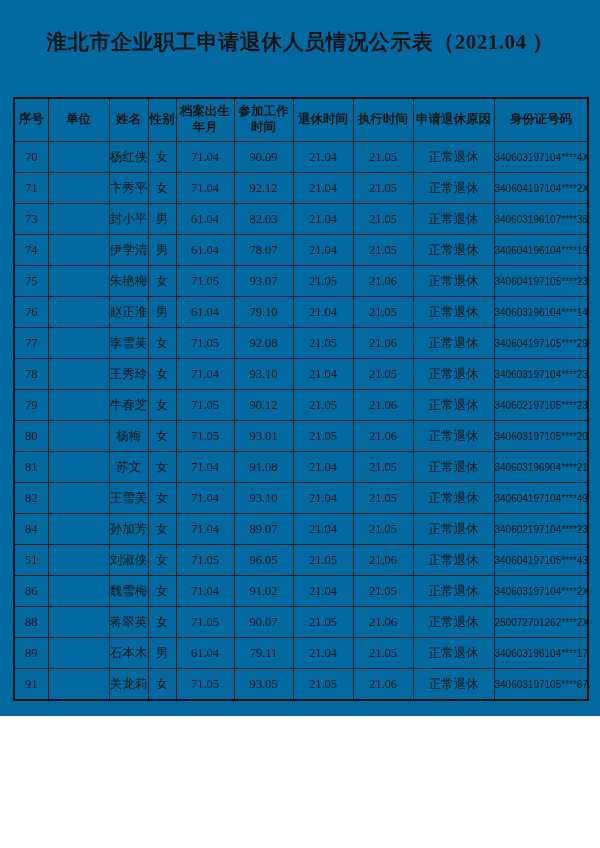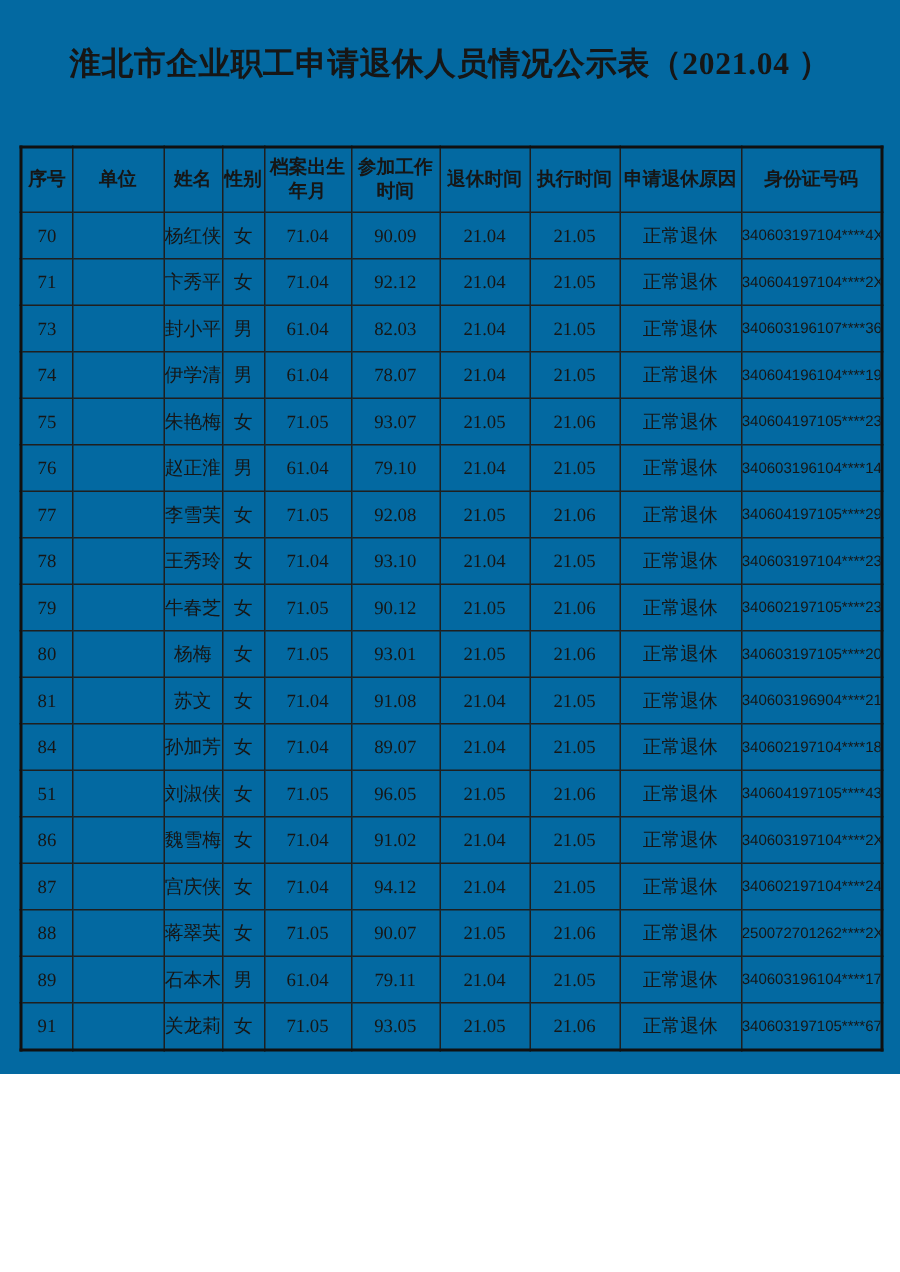--- a/index.html
+++ b/index.html
@@ -237,30 +237,42 @@
           <td class="c-name">苏文</td>
           <td class="c-gender">女</td>
           <td class="c-birth">71.04</td>
           <td class="c-workstart">91.08</td>
           <td class="c-retire">21.04</td>
           <td class="c-exec">21.05</td>
           <td class="c-reason">正常退休</td>
           <td class="c-idnum">340603196904****21</td>
         </tr>
         <tr>
+          <td class="c-serial">82</td>
+          <td class="c-unit"></td>
+          <td class="c-name">王雪美</td>
+          <td class="c-gender">女</td>
+          <td class="c-birth">71.04</td>
+          <td class="c-workstart">93.10</td>
+          <td class="c-retire">21.04</td>
+          <td class="c-exec">21.05</td>
+          <td class="c-reason">正常退休</td>
+          <td class="c-idnum">340604197104****49</td>
+        </tr>
+        <tr>
           <td class="c-serial">84</td>
           <td class="c-unit"></td>
           <td class="c-name">孙加芳</td>
           <td class="c-gender">女</td>
           <td class="c-birth">71.04</td>
           <td class="c-workstart">89.07</td>
           <td class="c-retire">21.04</td>
           <td class="c-exec">21.05</td>
           <td class="c-reason">正常退休</td>
-          <td class="c-idnum">340602197104****18</td>
+          <td class="c-idnum">340602197104****23</td>
         </tr>
         <tr>
           <td class="c-serial">51</td>
           <td class="c-unit"></td>
           <td class="c-name">刘淑侠</td>
           <td class="c-gender">女</td>
           <td class="c-birth">71.05</td>
           <td class="c-workstart">96.05</td>
           <td class="c-retire">21.05</td>
           <td class="c-exec">21.06</td>
@@ -271,32 +283,20 @@
           <td class="c-serial">86</td>
           <td class="c-unit"></td>
           <td class="c-name">魏雪梅</td>
           <td class="c-gender">女</td>
           <td class="c-birth">71.04</td>
           <td class="c-workstart">91.02</td>
           <td class="c-retire">21.04</td>
           <td class="c-exec">21.05</td>
           <td class="c-reason">正常退休</td>
           <td class="c-idnum">340603197104****2X</td>
-        </tr>
-        <tr>
-          <td class="c-serial">87</td>
-          <td class="c-unit"></td>
-          <td class="c-name">宫庆侠</td>
-          <td class="c-gender">女</td>
-          <td class="c-birth">71.04</td>
-          <td class="c-workstart">94.12</td>
-          <td class="c-retire">21.04</td>
-          <td class="c-exec">21.05</td>
-          <td class="c-reason">正常退休</td>
-          <td class="c-idnum">340602197104****24</td>
         </tr>
         <tr>
           <td class="c-serial">88</td>
           <td class="c-unit"></td>
           <td class="c-name">蒋翠英</td>
           <td class="c-gender">女</td>
           <td class="c-birth">71.05</td>
           <td class="c-workstart">90.07</td>
           <td class="c-retire">21.05</td>
           <td class="c-exec">21.06</td>

